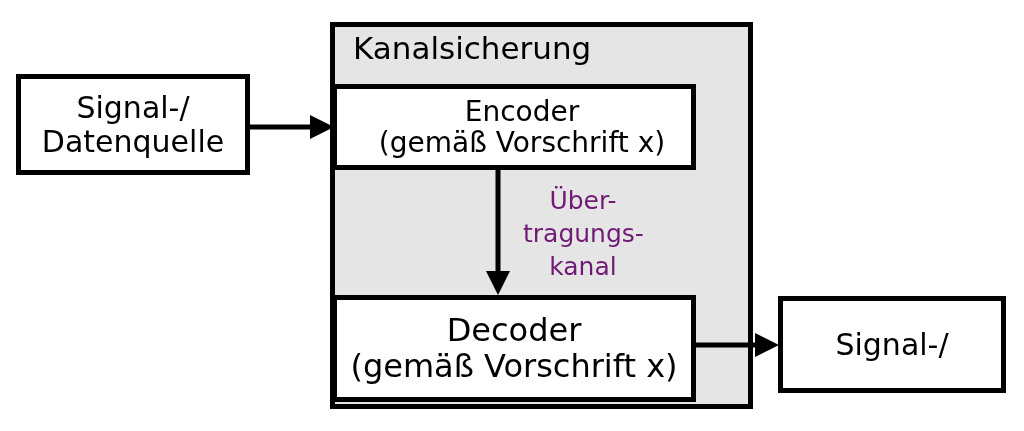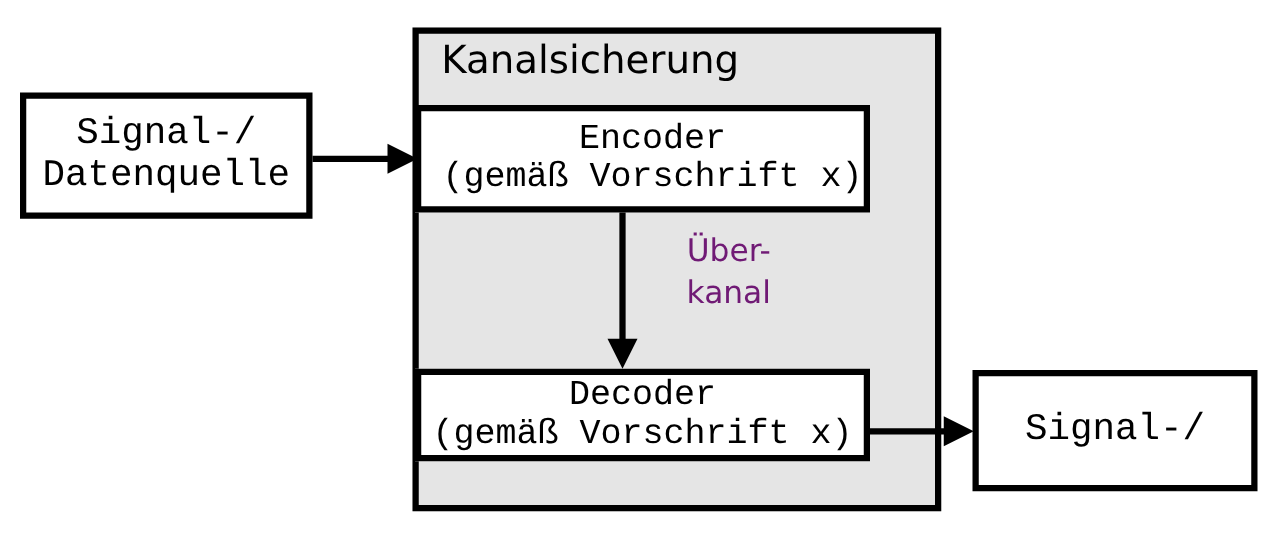--- a/index.html
+++ b/index.html
@@ -23,21 +23,20 @@
     position: absolute;
     box-sizing: border-box;
     background: #ffffff;
     border: 5px solid #000000;
     display: flex;
     flex-direction: column;
     align-items: center;
     justify-content: center;
     text-align: center;
     line-height: 1.12;
-    font-family: Liberation Mono, monospace;
   }
   .box .line {
     display: block;
     white-space: nowrap;
   }
   
   #source-box {
     left: 16px;
     top: 74px;
     width: 234px;
@@ -71,22 +70,22 @@
     width: 364px;
     height: 86px;
     font-size: 28px;
     padding-left: 16px;
   }
   
   #decoder-box {
     left: 332px;
     top: 295px;
     width: 364px;
-    height: 74px;
-    font-size: 28px;
+    height: 107px;
+    font-size: 32px;
     text-align: center;
   }
   
   #sink-box {
     left: 778px;
     top: 296px;
     width: 228px;
     height: 97px;
     font-size: 30px;
   }
@@ -126,20 +125,21 @@
     <span class="line">Datenquelle</span>
   </div>
 
   <div class="box" id="encoder-box">
     <span class="line">Encoder</span>
     <span class="line">(gemäß Vorschrift x)</span>
   </div>
 
   <div id="channel-label">
     <span class="line">Über-</span>
+    <span class="line">tragungs-</span>
     <span class="line">kanal</span>
   </div>
 
   <div class="box" id="decoder-box">
     <span class="line">Decoder</span>
     <span class="line">(gemäß Vorschrift x)</span>
   </div>
 
   <div class="box" id="sink-box">
     <span class="line">Signal-/</span>

